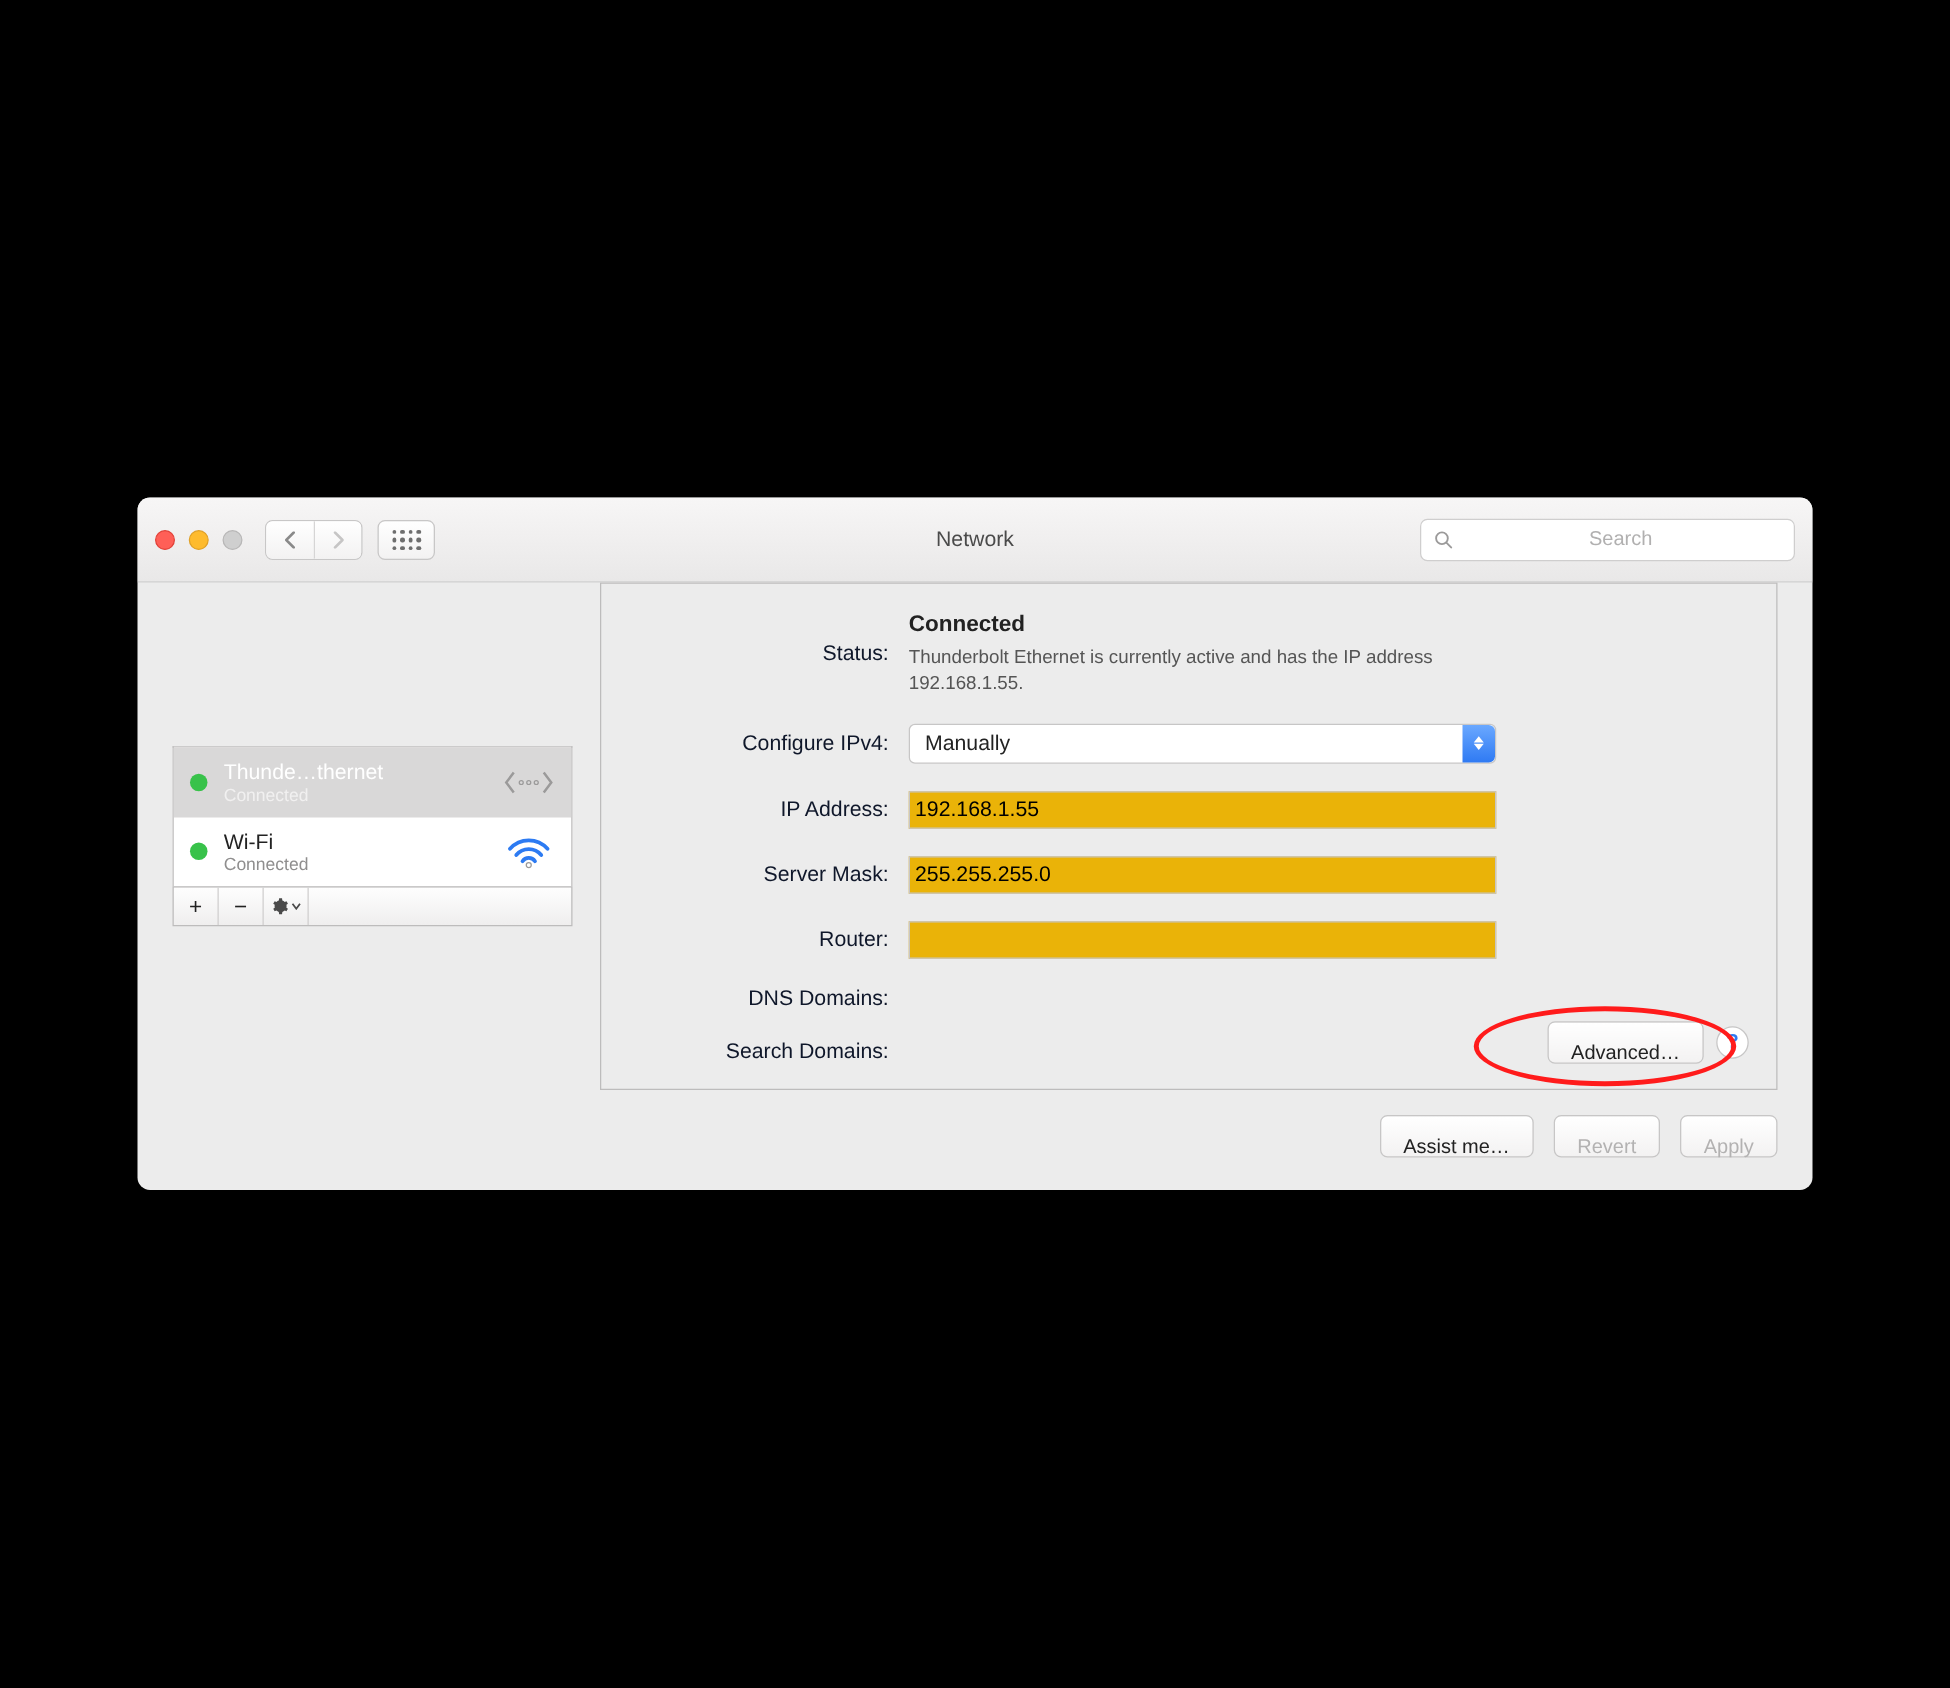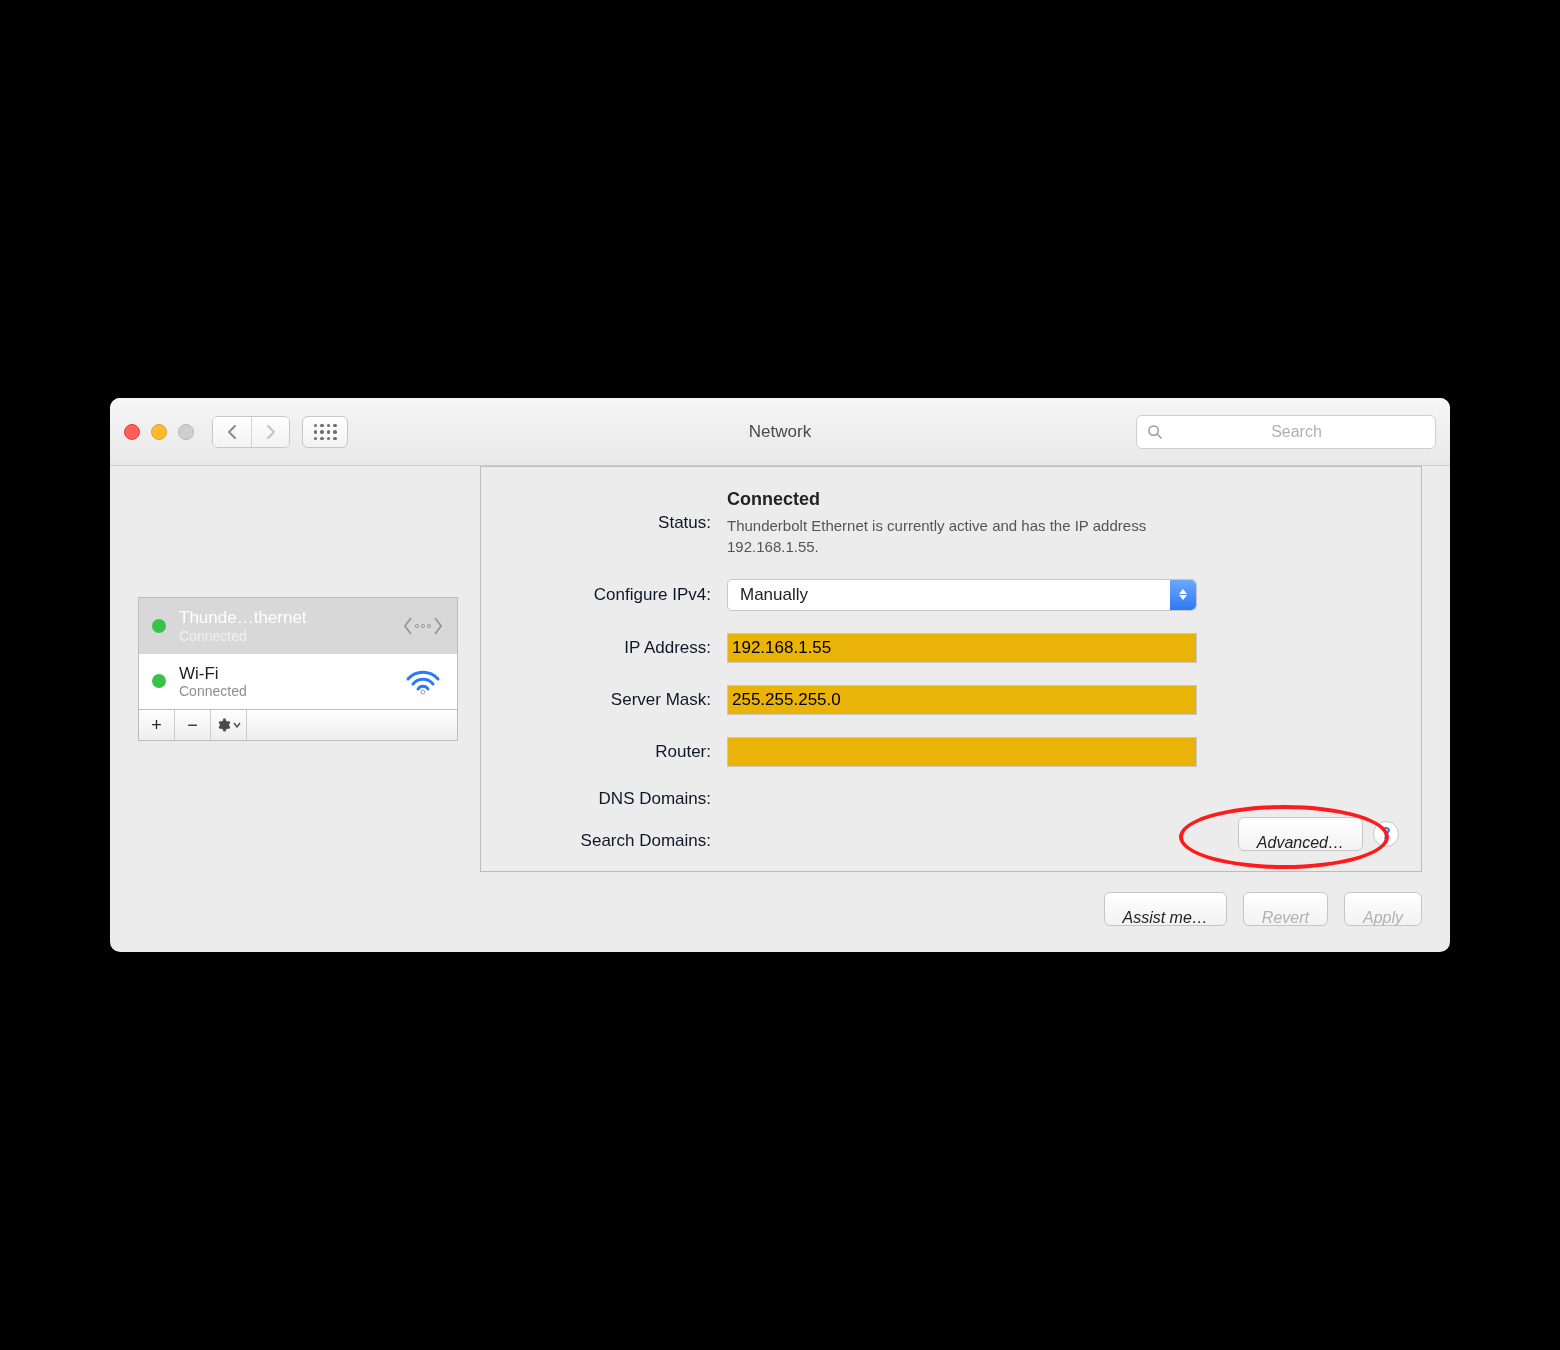--- a/index.html
+++ b/index.html
@@ -173,21 +173,20 @@
   .adv-row {
     position: absolute; right: 22px; bottom: 20px;
     display:flex; align-items:center; gap: 10px;
   }
   .mac-btn {
     height: 30px; padding: 16px 18px;
     background: linear-gradient(#ffffff,#f3f2f2);
     border: 1px solid #c7c6c6; border-radius: 6px;
     font-size: 16px;
     color:#222;
-    font-style:italic;
   }
   .mac-btn.disabled { color:#b3b2b2; }
   .help-dot {
     width: 26px; height:26px; border-radius:50%;
     border:1px solid #c7c6c6; background:#fff;
     display:flex; align-items:center; justify-content:center;
     color:#2d7bf2; font-weight:600; font-size:16px;
   }
   .red-oval {
     position:absolute; right: 32px; bottom: 2px;

